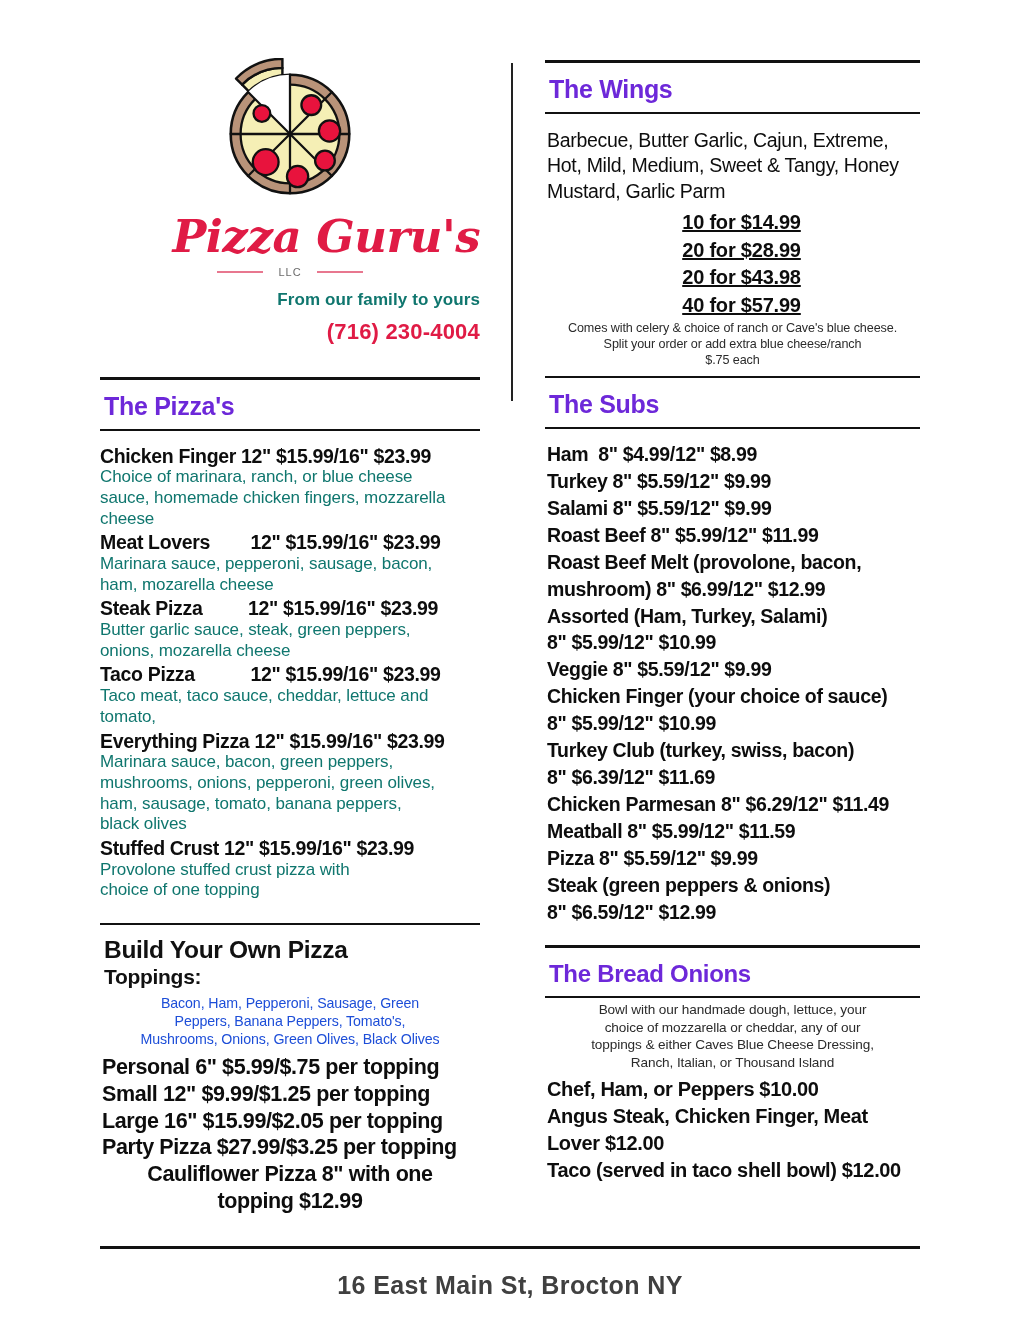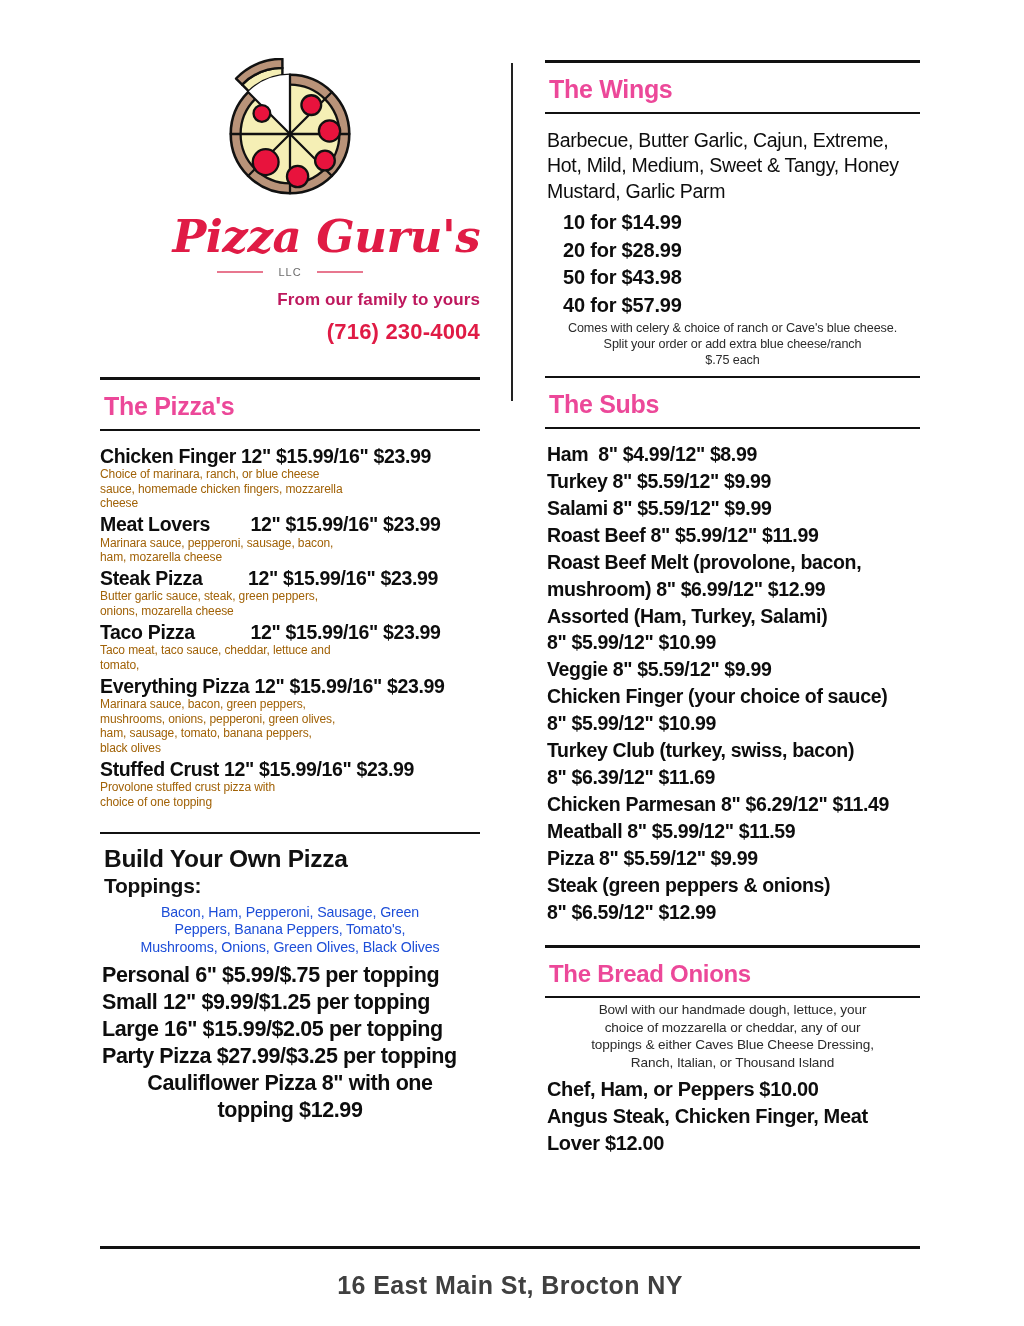--- a/index.html
+++ b/index.html
@@ -79,21 +79,21 @@
     background: #E8778F;
   }
   .llc-row .llc {
     font-size: 11px;
     letter-spacing: 1px;
     color: #6b6b6b;
     font-weight: normal;
   }
   .tagline {
     font-size: 17px;
-    color: #be185d;
+    color: #0f766e;
     font-weight: bold;
     margin-top: 12px;
     letter-spacing: 0.1px;
   }
   .phone {
     font-size: 22px;
     color: #E01B45;
     font-weight: bold;
     margin-top: 9px;
     letter-spacing: 0.2px;
@@ -107,40 +107,40 @@
   }
   .rule-thin {
     height: 2px;
     background: #111111;
     width: 100%;
   }
   .sec-title {
     font-size: 25px;
     font-weight: bold;
     letter-spacing: -0.3px;
-    color: #ec4899;
+    color: #6d28d9;
     margin: 12px 0 8px 4px;
   }
   .sec-title.sm {
     font-size: 24px;
   }
 
   
   .item-name {
     font-size: 19.5px;
     font-weight: bold;
     color: #0d0d0d;
     letter-spacing: -0.35px;
     line-height: 1.16;
     margin: 0;
     white-space: pre;
   }
   .item-desc {
-    font-size: 12px;
-    color: #a16207;
+    font-size: 17px;
+    color: #0f766e;
     line-height: 1.22;
     margin: 0 0 2px 0;
     letter-spacing: -0.1px;
   }
 
   
   .pizza-list { margin-top: 14px; }
   .pizza-entry { margin-bottom: 1px; }
 
   
@@ -179,25 +179,26 @@
   .wings-flavors {
     font-size: 19.5px;
     color: #0d0d0d;
     line-height: 1.33;
     letter-spacing: -0.3px;
     margin: 14px 0 4px 2px;
   }
   .wings-price {
     font-size: 20px;
     font-weight: bold;
-    text-align: left;
+    text-align: center;
     line-height: 1.38;
     letter-spacing: -0.2px;
     color: #0d0d0d;
     padding-left: 18px;
+    text-decoration: underline;
   }
   .wings-note {
     font-size: 12.6px;
     color: #2b2b2b;
     text-align: center;
     line-height: 1.27;
     margin: 1px 0 7px 0;
     letter-spacing: -0.1px;
   }
 
@@ -379,21 +380,21 @@
       <div class="sec-title">The Wings</div>
       <div class="rule-thin"></div>
 
       <div class="wings-flavors" style="white-space:pre-line">Barbecue, Butter Garlic, Cajun, Extreme,
 Hot, Mild, Medium, Sweet &amp; Tangy, Honey
 Mustard, Garlic Parm</div>
 
       <div>
         <div class="wings-price">10 for $14.99</div>
         <div class="wings-price">20 for $28.99</div>
-        <div class="wings-price">50 for $43.98</div>
+        <div class="wings-price">20 for $43.98</div>
         <div class="wings-price">40 for $57.99</div>
       </div>
 
       <div class="wings-note" style="white-space:pre-line">Comes with celery &amp; choice of ranch or Cave's blue cheese.
 Split your order or add extra blue cheese/ranch
 $.75 each</div>
     </div>
 
     <div>
       <div class="rule-thick"></div>
@@ -429,20 +430,21 @@
 
       <div class="bb-desc" style="white-space:pre-line">Bowl with our handmade dough, lettuce, your
 choice of mozzarella or cheddar, any of our
 toppings &amp; either Caves Blue Cheese Dressing,
 Ranch, Italian, or Thousand Island</div>
 
       <div>
         <div class="bb-line">Chef, Ham, or Peppers $10.00</div>
         <div class="bb-line">Angus Steak, Chicken Finger, Meat</div>
         <div class="bb-line">Lover $12.00</div>
+        <div class="bb-line">Taco (served in taco shell bowl) $12.00</div>
       </div>
     </div>
 
   </div>
 
   <div class="footer">
     <div class="footer-rule"></div>
     <div class="footer-addr">16 East Main St, Brocton NY</div>
   </div>
 

